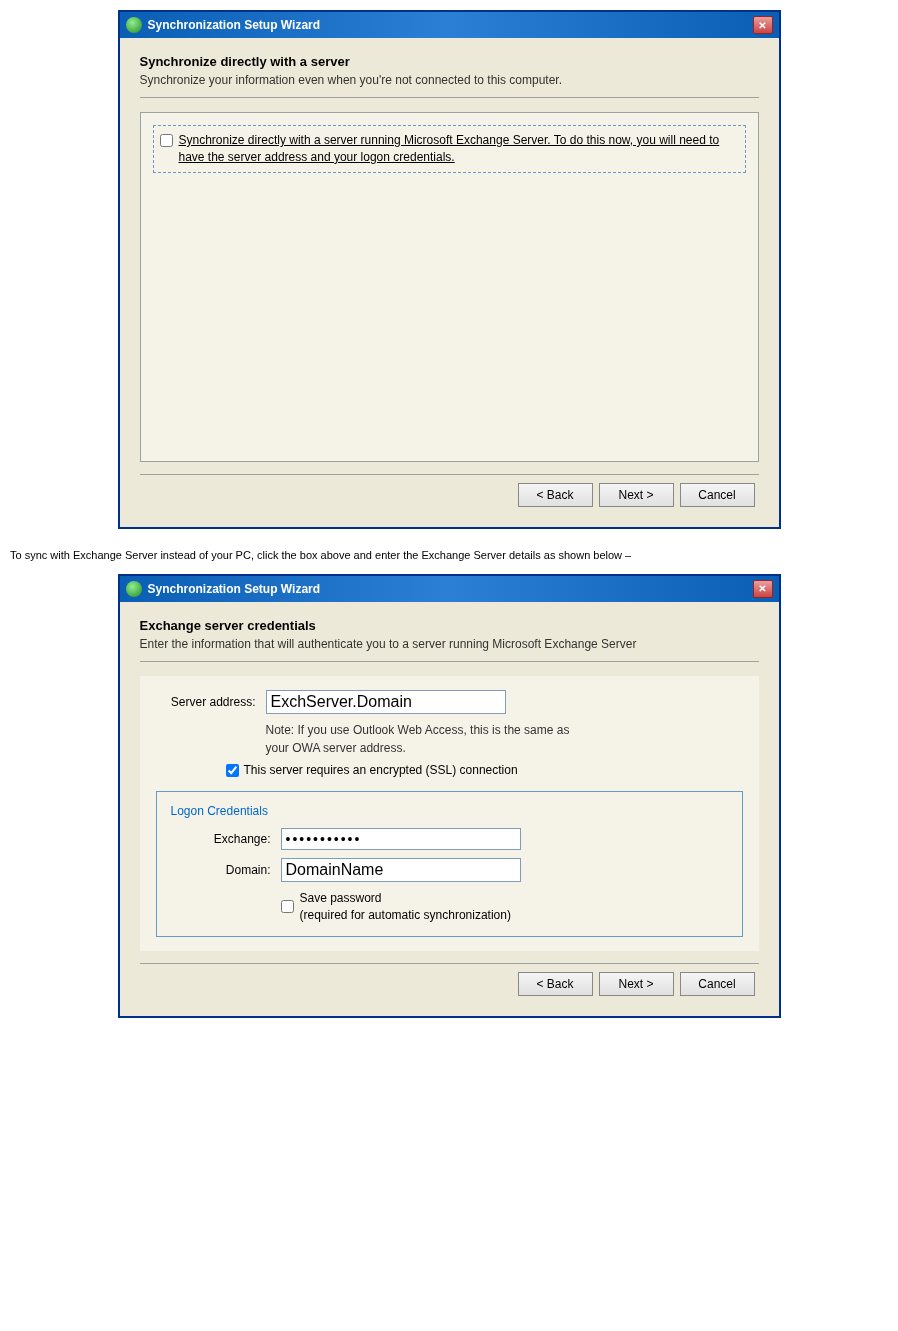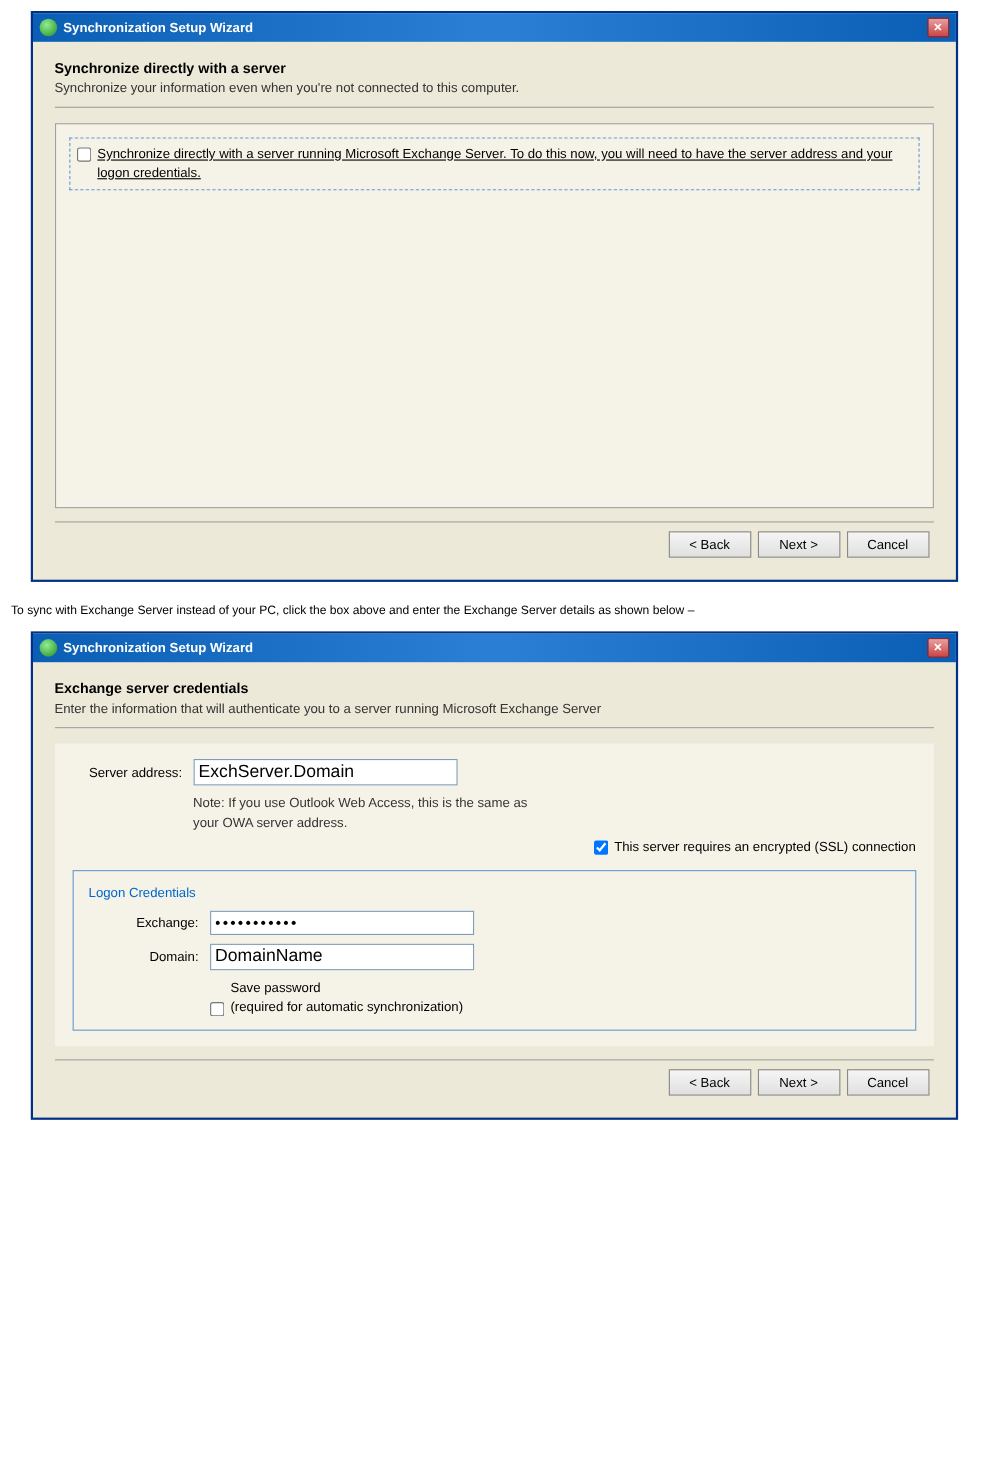--- a/index.html
+++ b/index.html
@@ -9,21 +9,21 @@
       font-size: 13px;
       color: #000000;
       padding: 10px;
       width: 898px;
     }
 
     
     .window {
       border: 2px solid #003087;
       background: #ece9d8;
-      width: 843px;
+      width: 663px;
       margin: 0 auto;
     }
 
     .title-bar {
       background: linear-gradient(to right, #0a5fb4, #2b7fd4, #0a5fb4);
       color: white;
       font-weight: bold;
       font-size: 12px;
       padding: 4px 6px;
       display: flex;
@@ -180,39 +180,38 @@
       line-height: 1.4;
     }
 
     .ssl-row {
       display: flex;
       align-items: center;
       gap: 5px;
       margin-left: 70px;
       margin-bottom: 14px;
       font-size: 12px;
-      justify-content: flex-end;
     }
 
     .logon-section {
       border: 1px solid #6699cc;
       padding: 12px 14px;
       margin: 0;
     }
 
     .logon-title {
       color: #0066cc;
       font-size: 12px;
       font-weight: normal;
       margin-bottom: 10px;
     }
 
     .save-pw-row {
       display: flex;
-      align-items: flex-end;
+      align-items: center;
       gap: 6px;
       margin-left: 110px;
       margin-top: 4px;
     }
 
     .save-pw-label {
       font-size: 12px;
       line-height: 1.4;
     }
 

